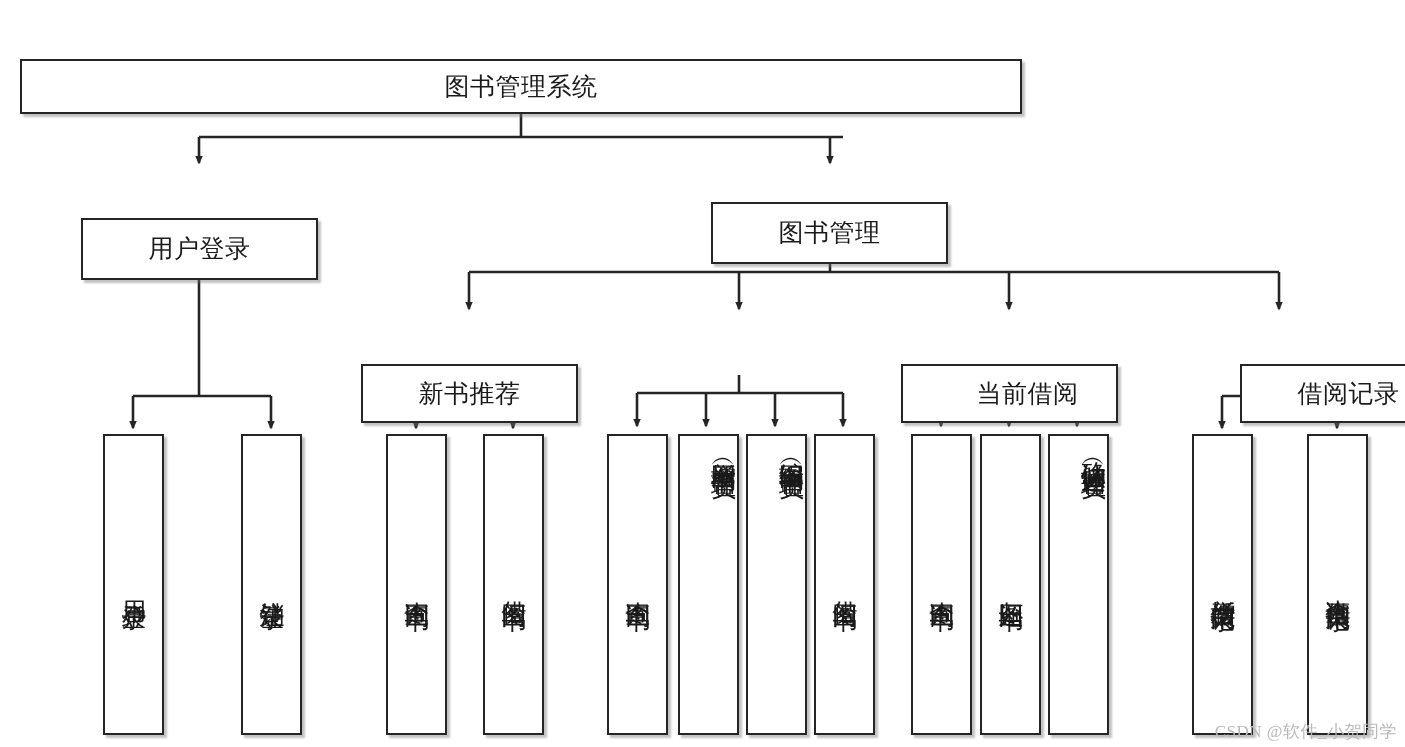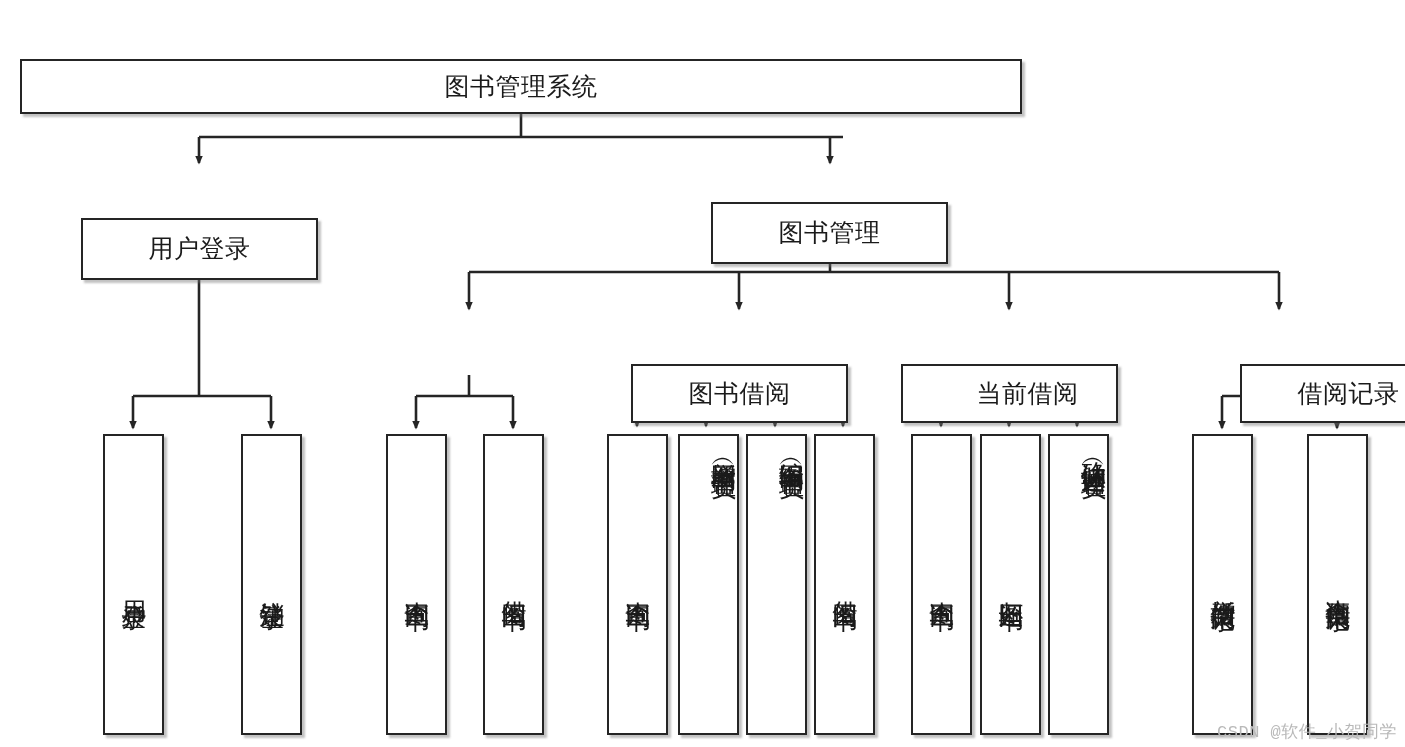--- a/index.html
+++ b/index.html
@@ -60,21 +60,21 @@
   }
   #watermark {
     position: absolute;
     right: 8px;
     bottom: 4px;
     font-size: 17px;
     color: #b9b9b9;
     letter-spacing: 0.5px;
     white-space: nowrap;
     z-index: 6;
-    font-family: Liberation Mono, monospace;
+    font-family: Liberation Serif, serif;
   }
 </style>
 </head>
 <body>
 
 <div id="canvas">
 
   <svg id="diagram-svg" viewBox="0 0 1405 747" xmlns="http://www.w3.org/2000/svg">
     <defs>
       <marker id="arrowhead" markerWidth="9" markerHeight="9" refX="7.5" refY="4" orient="auto" markerUnits="userSpaceOnUse">
@@ -131,24 +131,24 @@
   </div>
 
   <div class="node node-h" style="left:81px; top:170px; width:237px; height:62px;">
     <span>用户登录</span>
   </div>
 
   <div class="node node-h" style="left:711px; top:154px; width:237px; height:62px;">
     <span>图书管理</span>
   </div>
 
-
-  <div class="node node-h" style="left:631px; top:316px; width:217px; height:59px;">
-    <span>图书借阅</span>
-  </div>
+  <div class="node node-h" style="left:361px; top:316px; width:217px; height:59px;">
+    <span>新书推荐</span>
+  </div>
+
 
   <div class="node node-h" style="left:901px; top:316px; width:217px; height:59px;padding-left:36px;">
     <span>当前借阅</span>
   </div>
 
   <div class="node node-h" style="left:1240px; top:316px; width:217px; height:59px;">
     <span>借阅记录</span>
   </div>
 
   <div class="node node-v" style="left:103px; top:434px; width:61px; height:301px;">

